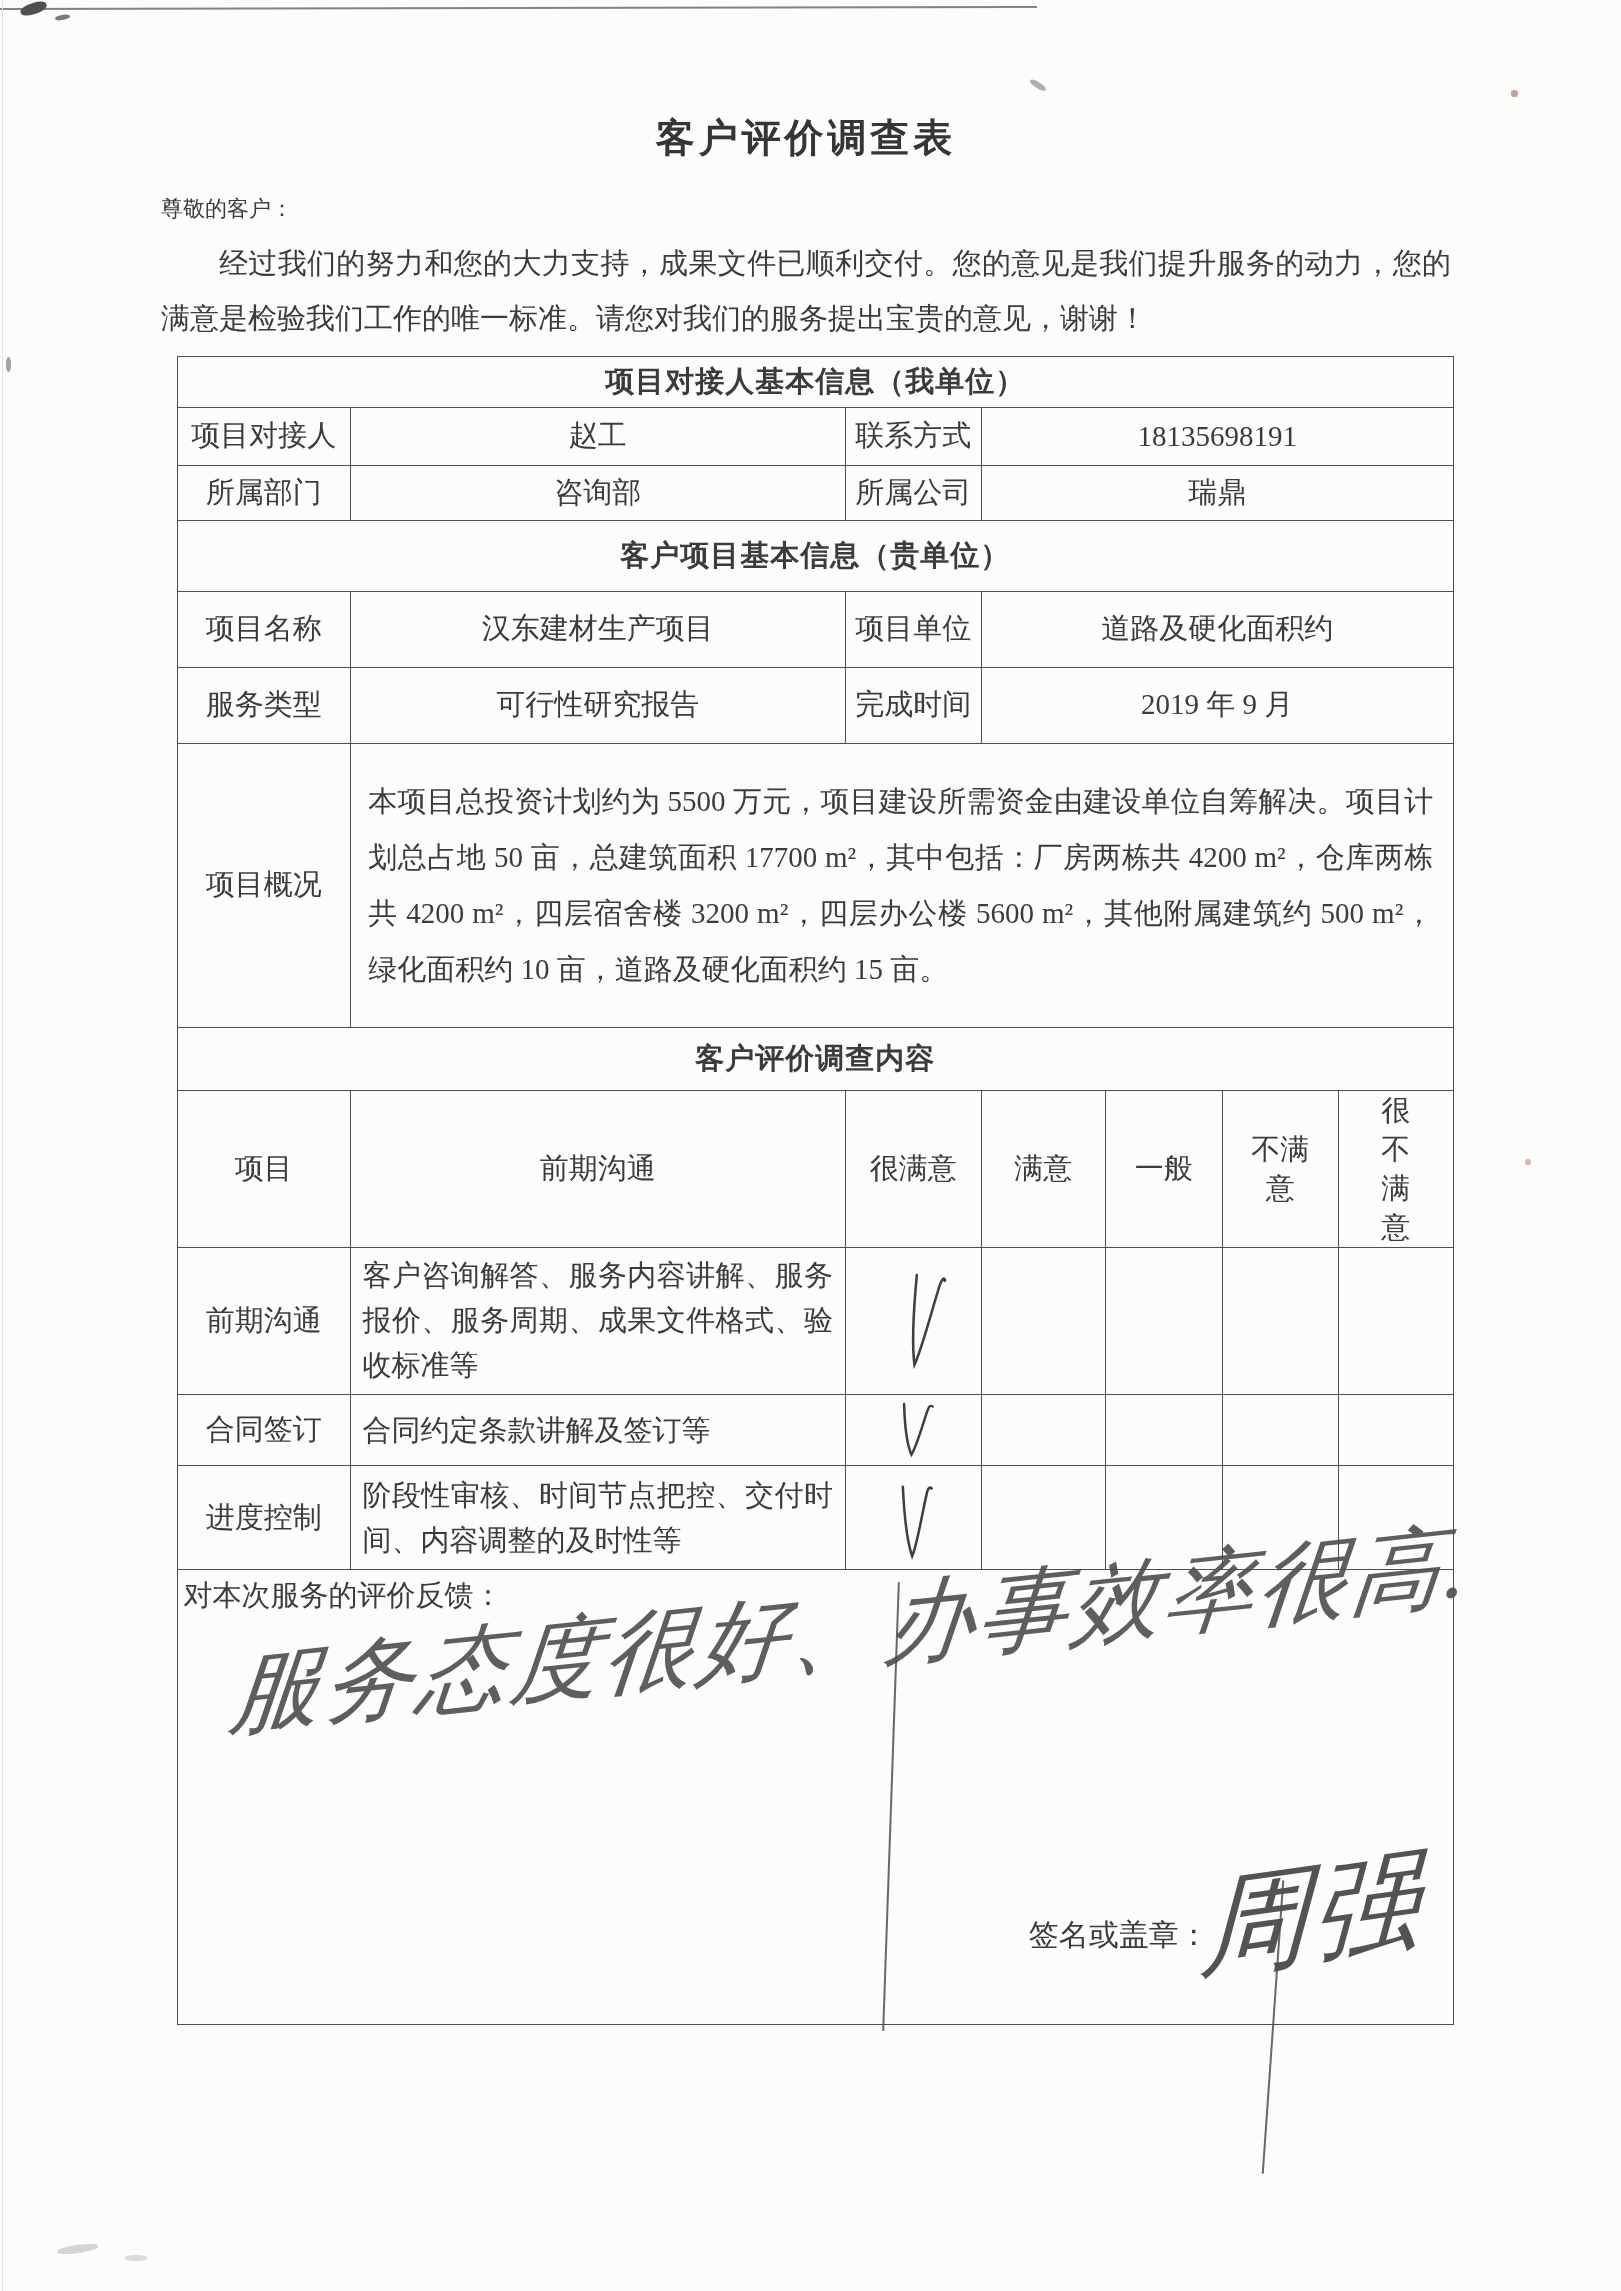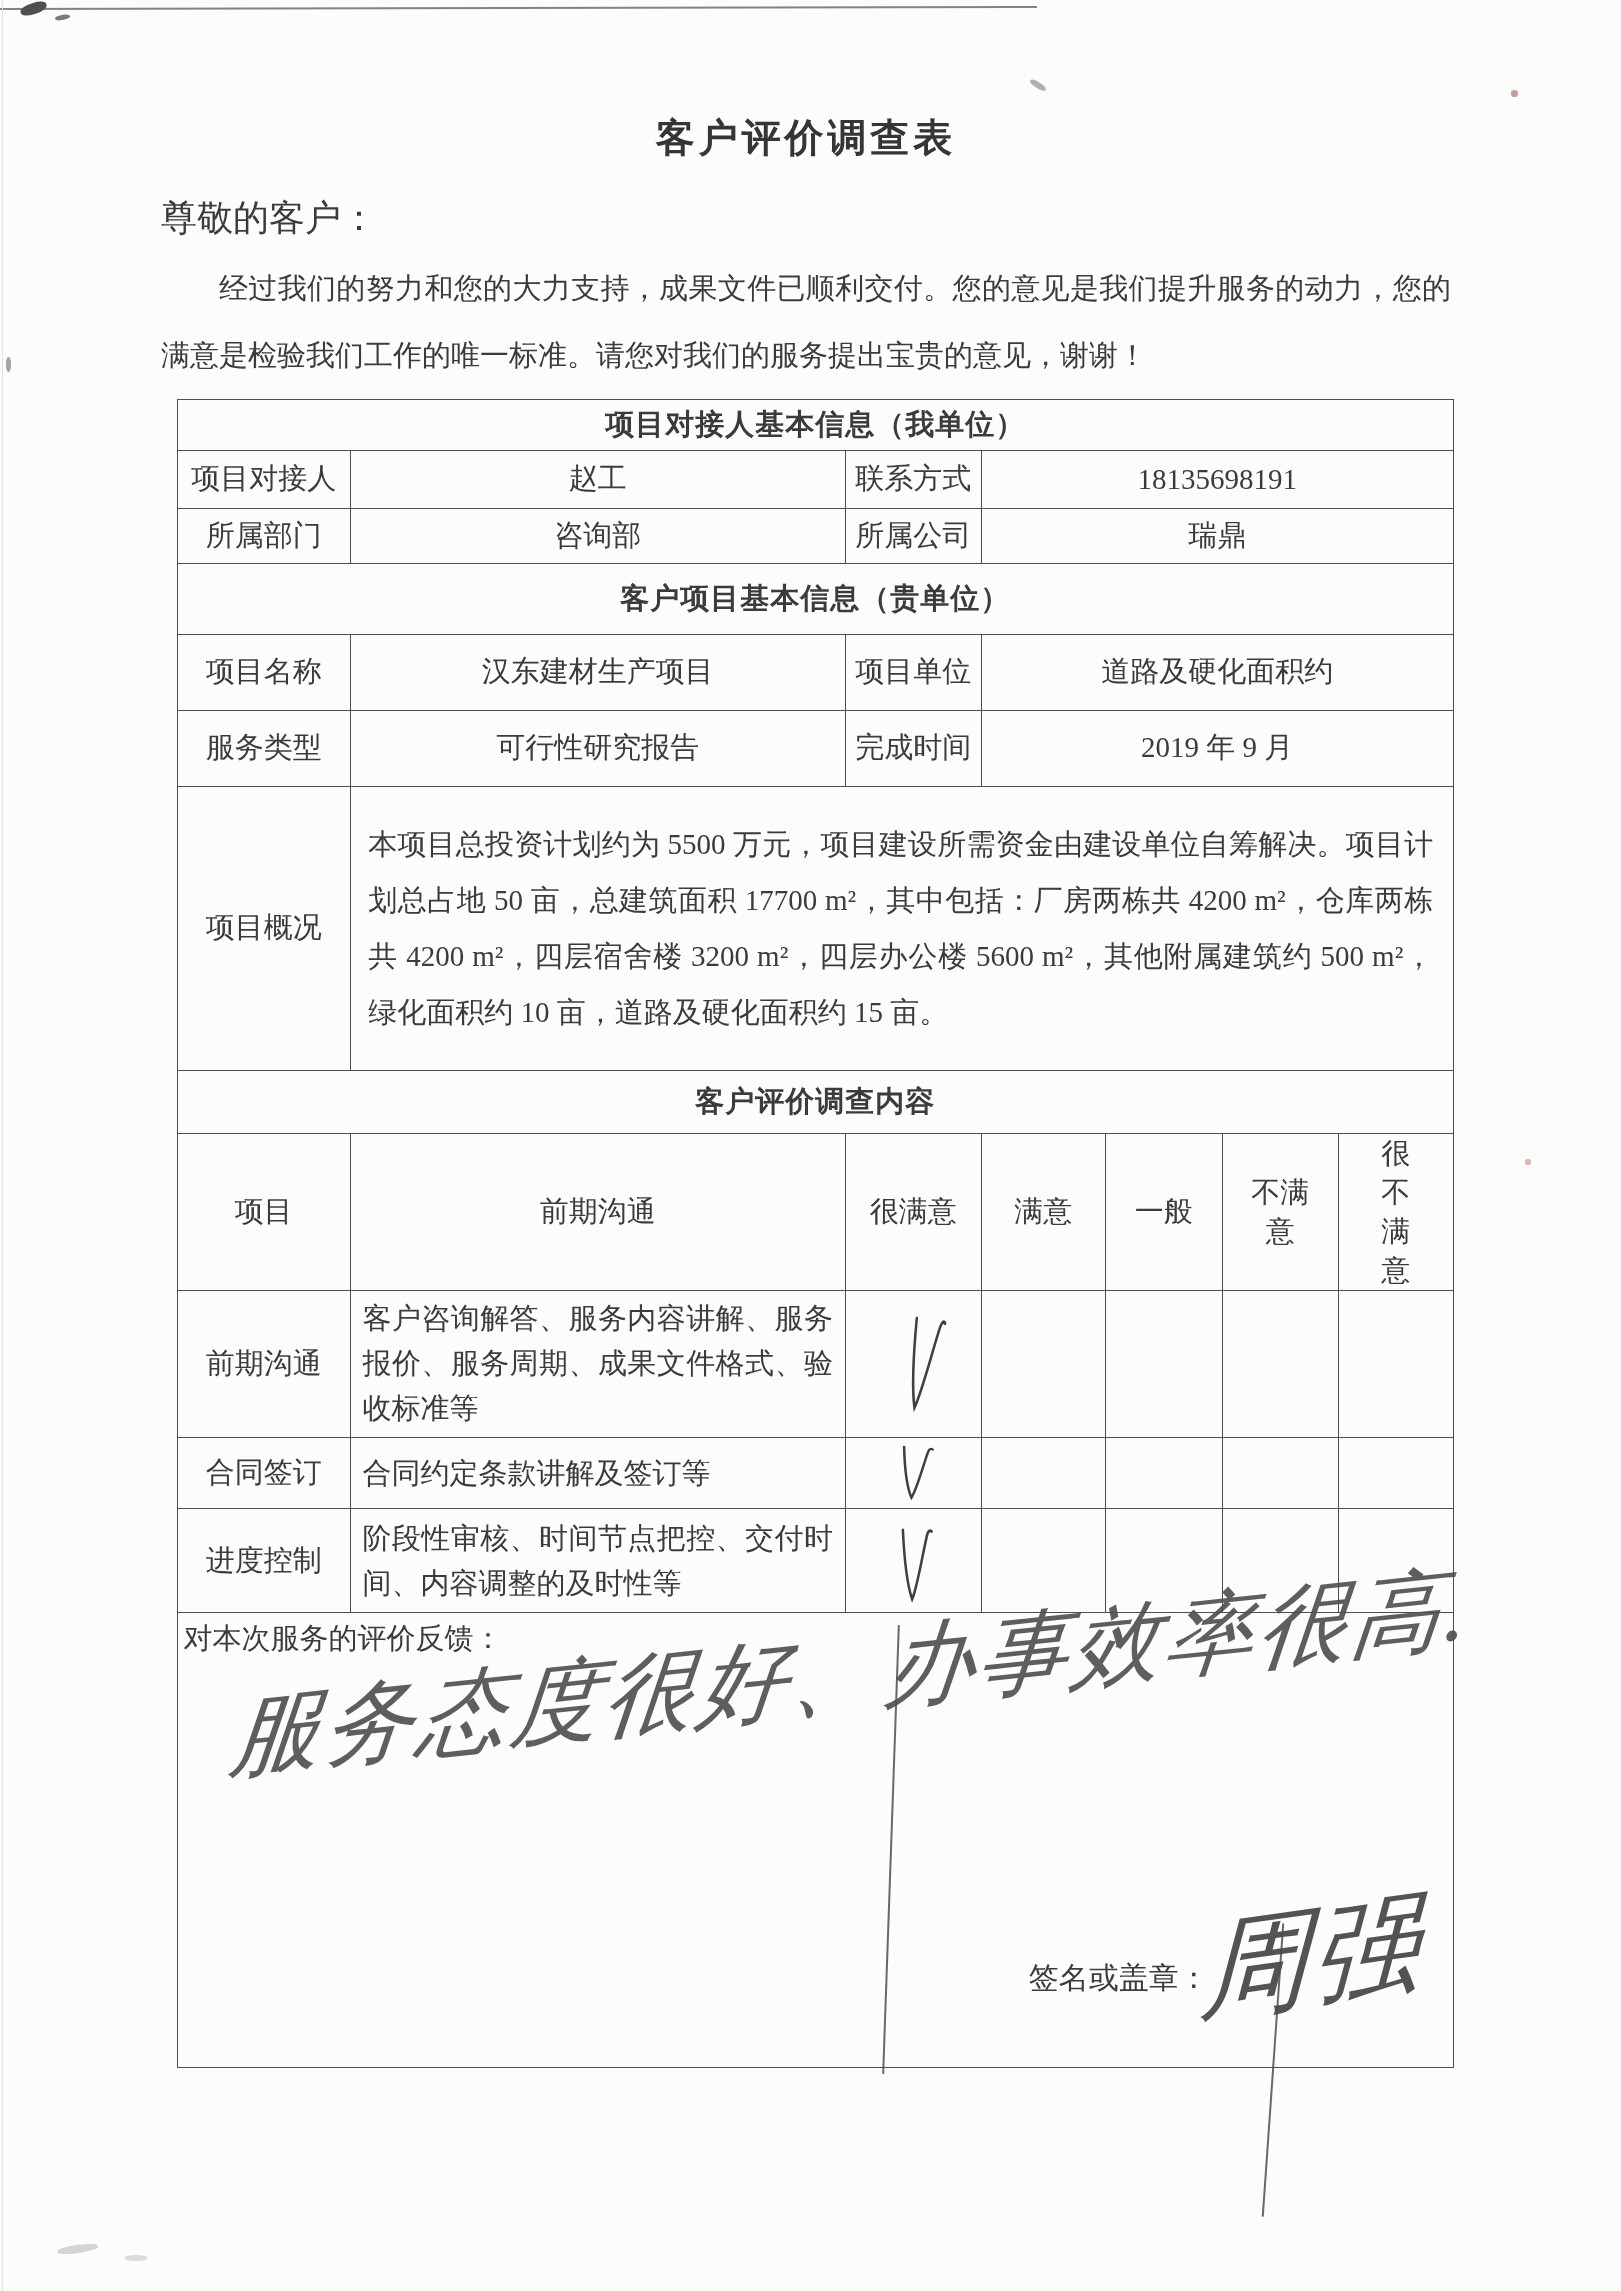--- a/index.html
+++ b/index.html
@@ -27,24 +27,24 @@
 
   .content { position:absolute; left:161px; top:5px; width:1290px; }
 
   .title {
     margin:106px 0 0 0;
     text-align:center;
     font-size:39px; font-weight:bold;
     letter-spacing:3.9px;
     color:#353535;
   }
-  .salutation { margin:29px 0 0 0; font-size:36px; }
+  .salutation { margin:29px 0 0 0; font-size:22px; }
   .intro {
     margin:11.8px 0 0 0;
-    font-size:29px; line-height:67px;
+    font-size:29px; line-height:55px;
     text-indent:2em; text-align:justify;
   }
 
   table.doc {
     margin:9.8px 0 0 15.7px;
     width:1275px;
     border-collapse:collapse;
     table-layout:fixed;
   }
   table.doc td {

